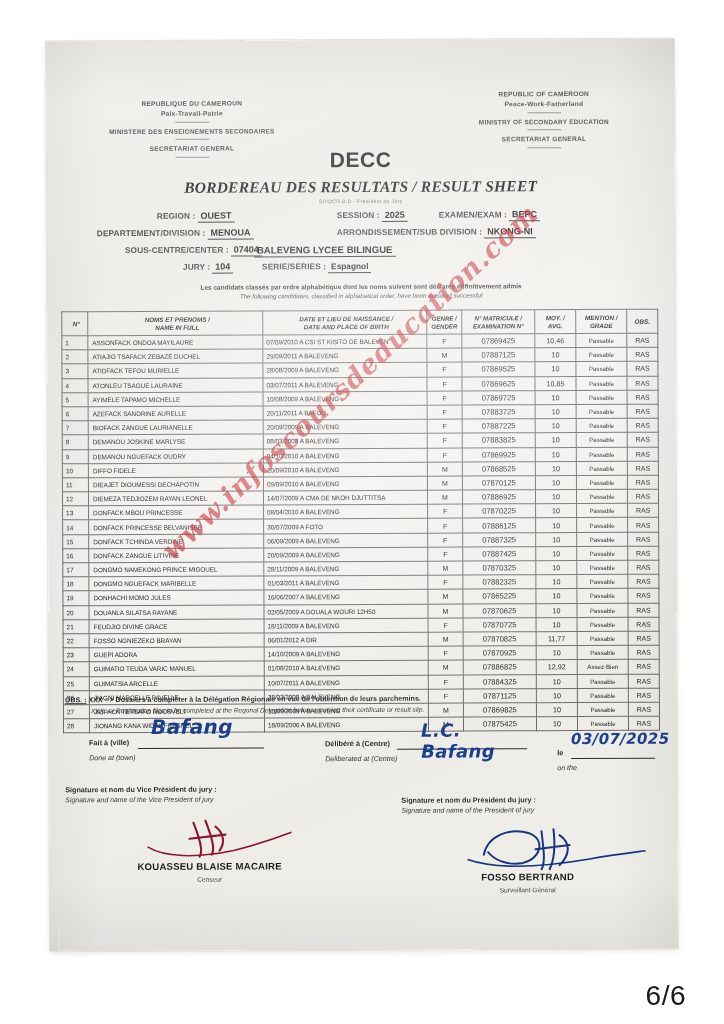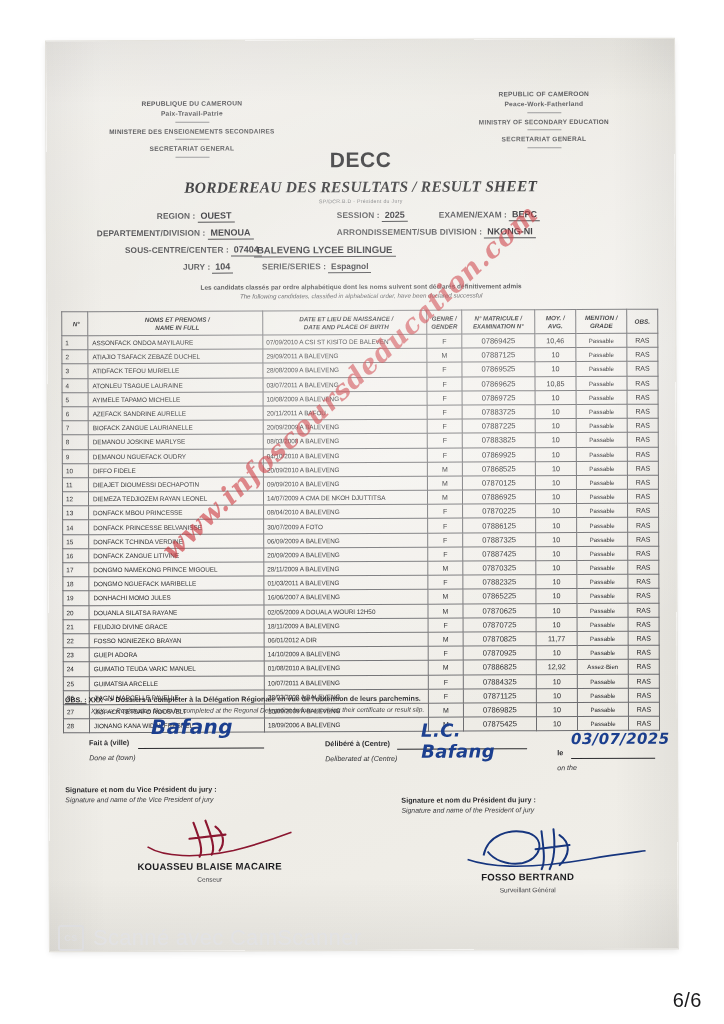--- a/index.html
+++ b/index.html
@@ -269,23 +269,23 @@
     justify-content: center;
     letter-spacing: 0.5px;
   }
   #cs-text {
     font-size: 22px;
     color: #e2e2e4;
     letter-spacing: 0.3px;
   }
   #page-number {
     position: absolute;
-    right: 22px;
+    right: 38px;
     bottom: 12px;
-    font-size: 20px;
+    font-size: 28px;
     color: #1a1a1c;
     letter-spacing: 0.5px;
     z-index: 20;
   }
 </style>
 </head>
 <body>
 
 <div id="page-sheet">
   <div id="page-inner">

